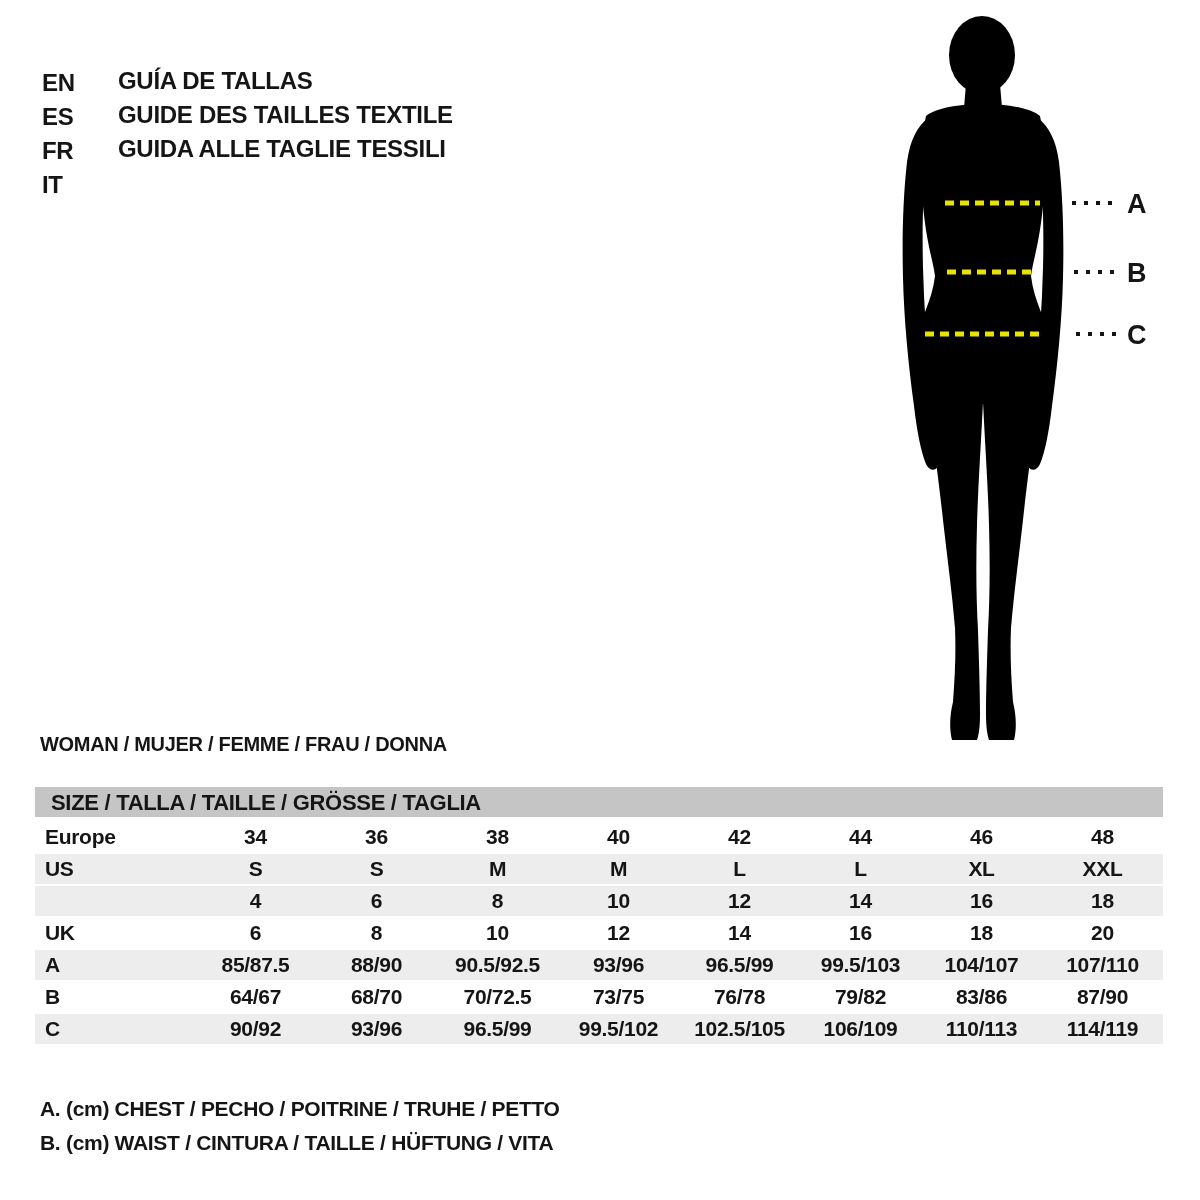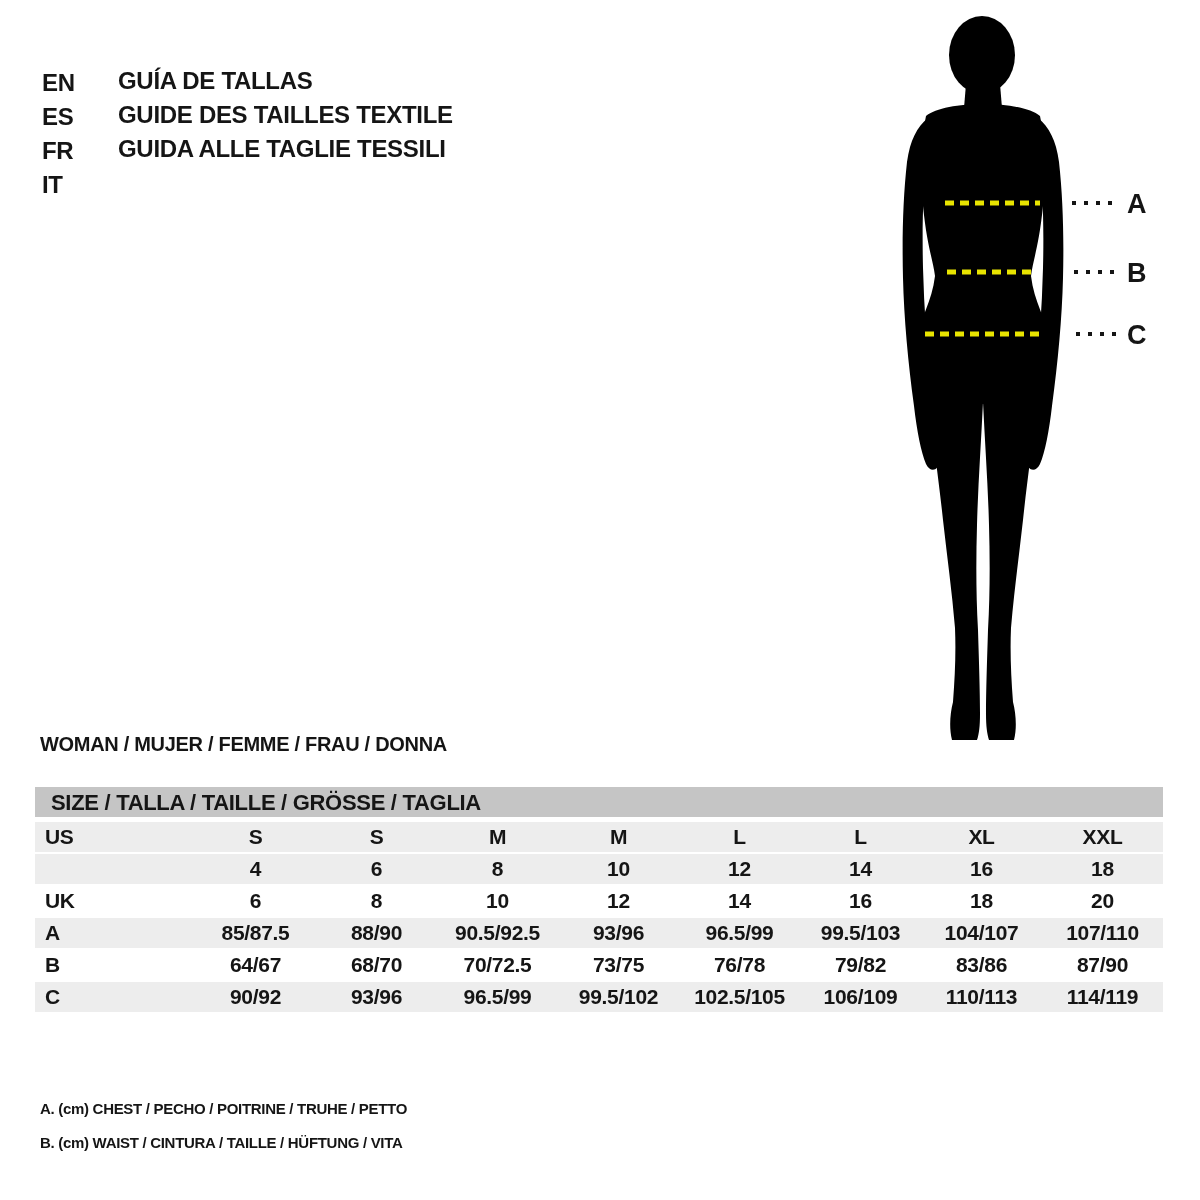--- a/index.html
+++ b/index.html
@@ -27,21 +27,21 @@
     padding-left:16px;font-size:22px;font-weight:bold;
     letter-spacing:-0.3px;margin-bottom:5px;}
   .trow{display:flex;height:30px;line-height:30px;
     border-bottom:2px solid #ffffff;font-size:21px;font-weight:bold;
     letter-spacing:-0.3px;}
   .trow.shaded{background:#ededed;}
   .rlabel{flex:0 0 150px;padding-left:10px;text-align:left;}
   .cell{flex:1 1 0;text-align:center;}
   
   .legend{position:absolute;left:40px;top:1092px;}
-  .legend-line{height:34px;line-height:34px;font-size:15px;
+  .legend-line{height:34px;line-height:34px;font-size:21px;
     font-weight:bold;letter-spacing:-0.3px;}
 </style>
 </head>
 <body>
 
 <div class="langs">
   <div class="lang-row">
     <span class="lang-code">EN</span>
   </div>
   <div class="lang-row">
@@ -120,20 +120,31 @@
     <text x="267" y="282" class="mlabel">B</text>
     <text x="267" y="344" class="mlabel">C</text>
   </svg>
 </div>
 
 <div class="section-title">WOMAN / MUJER / FEMME / FRAU / DONNA</div>
 
 <div class="size-table">
   <div class="thead">SIZE / TALLA / TAILLE / GRÖSSE / TAGLIA</div>
 
+  <div class="trow">
+    <div class="rlabel">Europe</div>
+    <div class="cell">34</div>
+    <div class="cell">36</div>
+    <div class="cell">38</div>
+    <div class="cell">40</div>
+    <div class="cell">42</div>
+    <div class="cell">44</div>
+    <div class="cell">46</div>
+    <div class="cell">48</div>
+  </div>
 
   <div class="trow shaded">
     <div class="rlabel">US</div>
     <div class="cell">S</div>
     <div class="cell">S</div>
     <div class="cell">M</div>
     <div class="cell">M</div>
     <div class="cell">L</div>
     <div class="cell">L</div>
     <div class="cell">XL</div>

